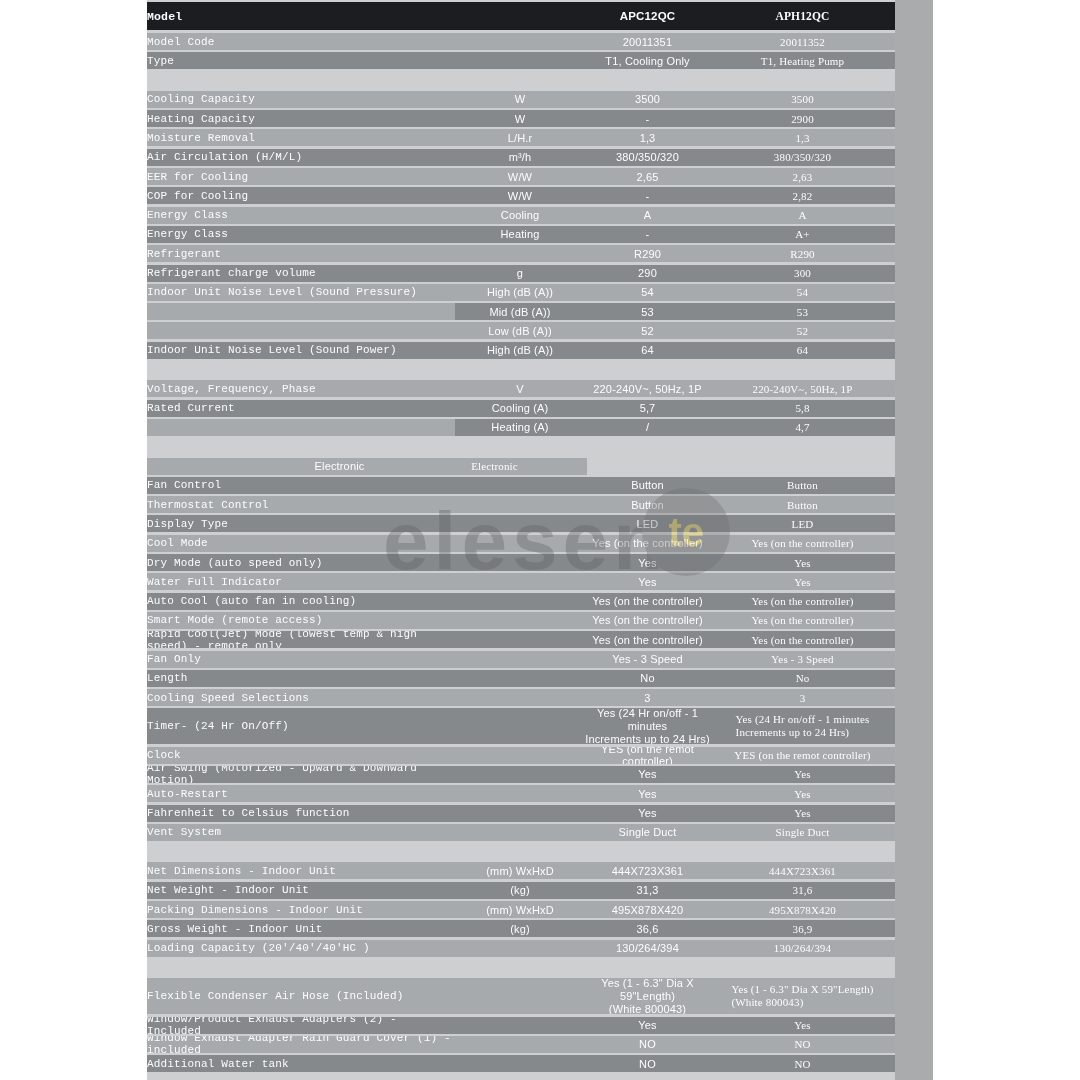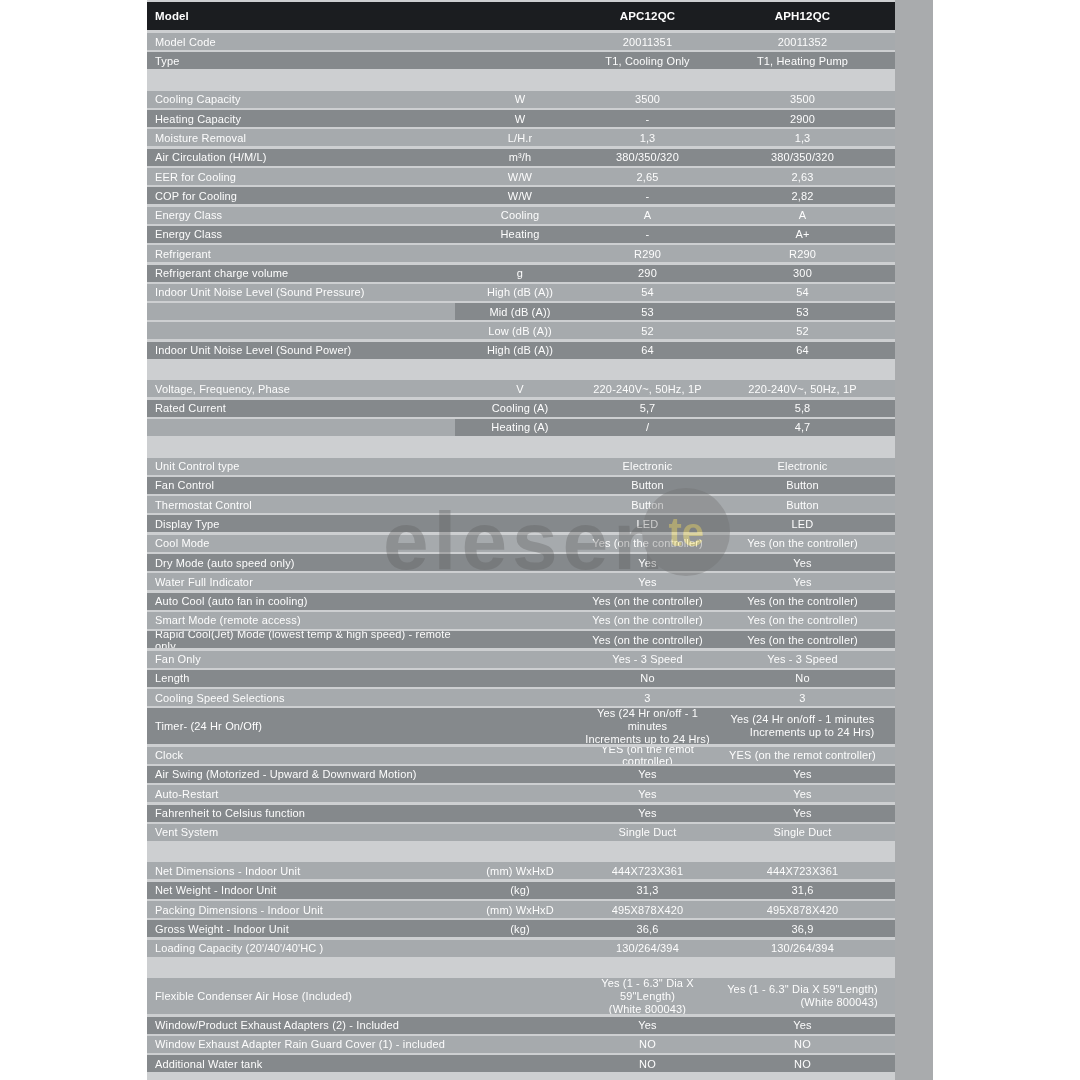--- a/index.html
+++ b/index.html
@@ -9,24 +9,24 @@
   }
   .table-wrap{position:absolute;left:147px;top:0;width:786px;height:1080px;}
   .filler-strip{position:absolute;left:748px;top:0;width:38px;height:1080px;background:#a9abad;}
   .rows-host{
     position:absolute;left:0;top:0;width:748px;height:1080px;
     background:#cdcfd1;padding-top:2px;box-sizing:border-box;
   }
   .row{display:flex;margin-bottom:2.3px;height:17px;}
   .row.tall{height:36px;}
   .cell{display:flex;align-items:center;box-sizing:border-box;color:#fdfdfd;font-size:11px;letter-spacing:.15px;overflow:hidden;}
-  .cell.label{width:308px;padding-left:8px;justify-content:flex-start;text-align:left;}
+  .cell.label{width:308px;justify-content:flex-start;text-align:left;font-family:Liberation Mono, monospace;}
   .cell.unit {width:130px;justify-content:center;text-align:center;}
   .cell.v1   {width:125px;justify-content:center;text-align:center;}
-  .cell.v2   {width:185px;justify-content:center;text-align:right;}
+  .cell.v2   {width:185px;justify-content:center;text-align:left;font-family:Liberation Serif, serif;}
   .row.tall .cell{line-height:13px;white-space:pre-line;}
   
   .row.light .cell{background:#a6aaad;}
   .row.dark  .cell{background:#85898c;}
   .row.label-light .cell.label{background:#a6aaad;}
   
   .row.section .cell{background:#000000;font-weight:bold;margin-top:48px;}
   .row.section .cell.label{width:748px;}
   
   .row.header{height:28px;margin-bottom:3px;}
@@ -174,21 +174,20 @@
         <div class="row data dark label-light">
           <div class="cell label"></div>
           <div class="cell unit">Heating (A)</div>
           <div class="cell v1">/</div>
           <div class="cell v2">4,7</div>
         </div>
         <div class="row section">
           <div class="cell label">Features</div>
         </div>
         <div class="row data light">
-          <div class="cell label">Unit Control type</div>
           <div class="cell unit"></div>
           <div class="cell v1">Electronic</div>
           <div class="cell v2">Electronic</div>
         </div>
         <div class="row data dark">
           <div class="cell label">Fan Control</div>
           <div class="cell unit"></div>
           <div class="cell v1">Button</div>
           <div class="cell v2">Button</div>
         </div>

